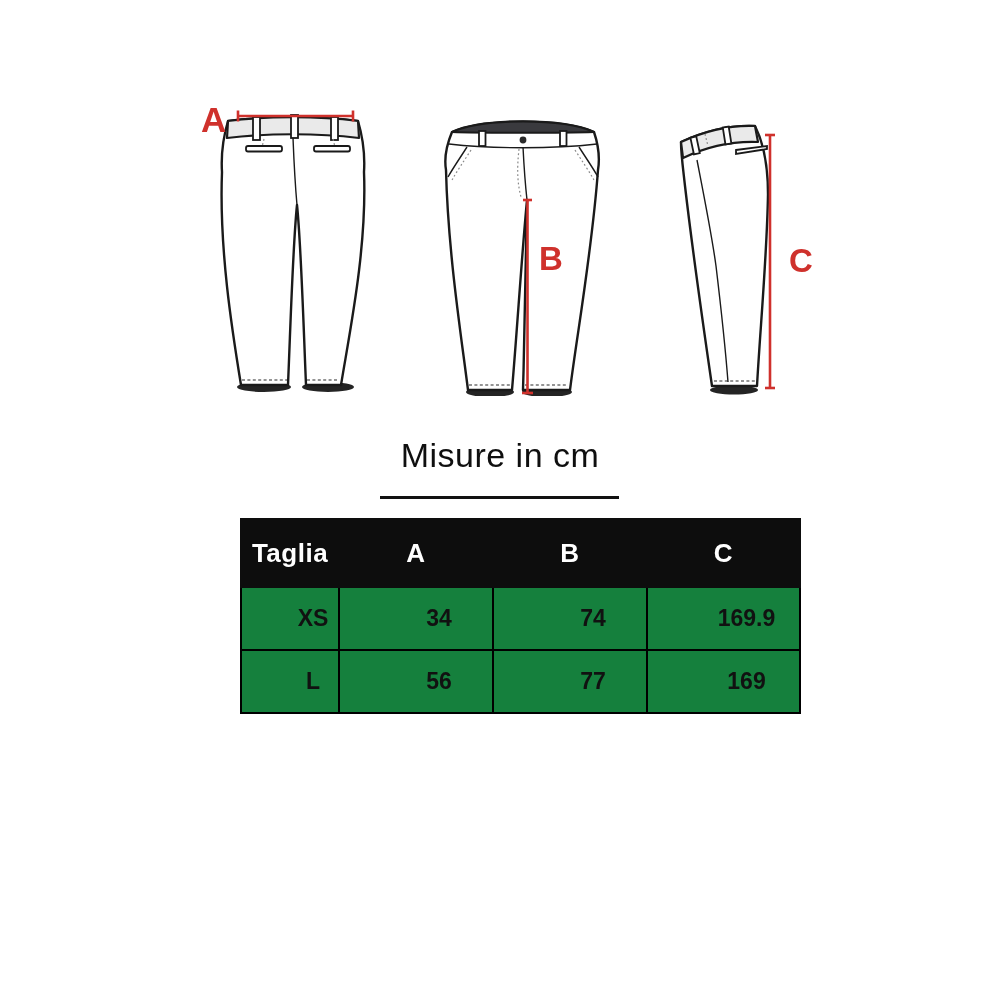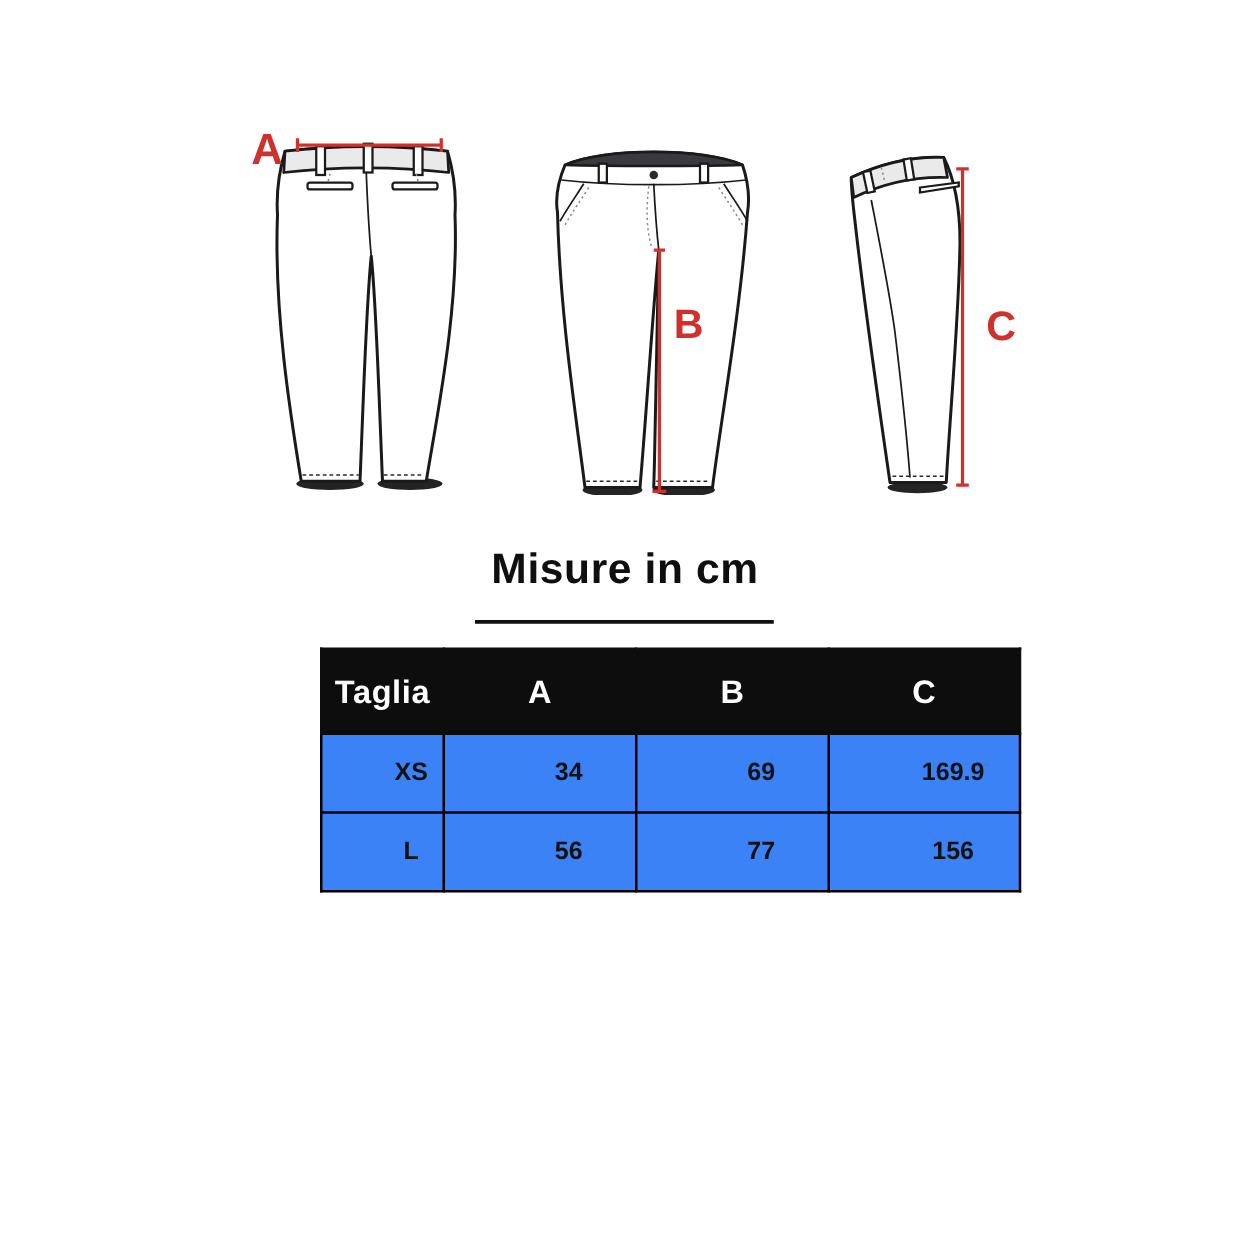--- a/index.html
+++ b/index.html
@@ -7,37 +7,37 @@
     position:relative;width:1000px;height:1000px;background:#ffffff;overflow:hidden;
     font-family:"Liberation Sans",sans-serif;
   }
   .fig{position:absolute;}
   .measure-label{
     position:absolute;color:#cf312c;font-weight:800;font-size:33px;line-height:1;
     font-family:"Liberation Sans",sans-serif;letter-spacing:0;
   }
   .section-title{
     position:absolute;left:250px;top:438px;width:500px;text-align:center;
-    font-size:34px;font-weight:700;color:#0f0f0f;letter-spacing:0.5px;line-height:1;
+    font-size:34px;font-weight:400;color:#0f0f0f;letter-spacing:0.5px;line-height:1;
   }
   .title-underline{
     position:absolute;left:380px;top:496px;width:239px;height:3px;background:#111111;
   }
   table.size-table{
     position:absolute;left:240px;top:518px;width:559px;height:186px;
-    border-collapse:collapse;table-layout:fixed;background:#ffffff;margin-left:16px;
+    border-collapse:collapse;table-layout:fixed;background:#ffffff;
   }
   table.size-table th{
     background:#0d0d0d;color:#ffffff;font-size:26px;font-weight:700;
     height:64px;text-align:center;vertical-align:middle;border:2px solid #0d0d0d;
     letter-spacing:0.5px;
   }
   table.size-table td{
-    border:2px solid #000000;color:#111111;font-size:20px;font-weight:700;
-    height:59px;text-align:center;vertical-align:middle;background:#3b82f6;padding-left:47px;
+    border:2px solid #000000;color:#111111;font-size:23px;font-weight:700;
+    height:59px;text-align:center;vertical-align:middle;background:#15803d;padding-left:47px;
   }
   td.size-col{font-size:25px;}
   svg .outline{fill:#ffffff;stroke:#1a1a1a;stroke-width:2.4;stroke-linejoin:round;}
   svg .thin{fill:none;stroke:#1a1a1a;stroke-width:1.4;}
   svg .dotted{fill:none;stroke:#8a8a8a;stroke-width:1.2;stroke-dasharray:1.8,2.4;}
   svg .hemdash{fill:none;stroke:#2a2a2a;stroke-width:1.1;stroke-dasharray:3,2.4;}
   svg .band{fill:#eaeaea;stroke:#1a1a1a;stroke-width:2.2;stroke-linejoin:round;}
   svg .darkband{fill:#3a3a3e;stroke:#1a1a1a;stroke-width:2;stroke-linejoin:round;}
   svg .loop{fill:#ffffff;stroke:#1a1a1a;stroke-width:1.8;}
   svg .pocket{fill:#ffffff;stroke:#1a1a1a;stroke-width:1.8;}
@@ -130,25 +130,25 @@
         <th>Taglia</th>
         <th>A</th>
         <th>B</th>
         <th>C</th>
       </tr>
     </thead>
     <tbody>
       <tr>
         <td class="size-col">XS</td>
         <td>34</td>
-        <td>69</td>
+        <td>74</td>
         <td>169.9</td>
       </tr>
       <tr>
         <td class="size-col">L</td>
         <td>56</td>
         <td>77</td>
-        <td>156</td>
+        <td>169</td>
       </tr>
     </tbody>
   </table>
 
 </div>
 
 </body></html>

